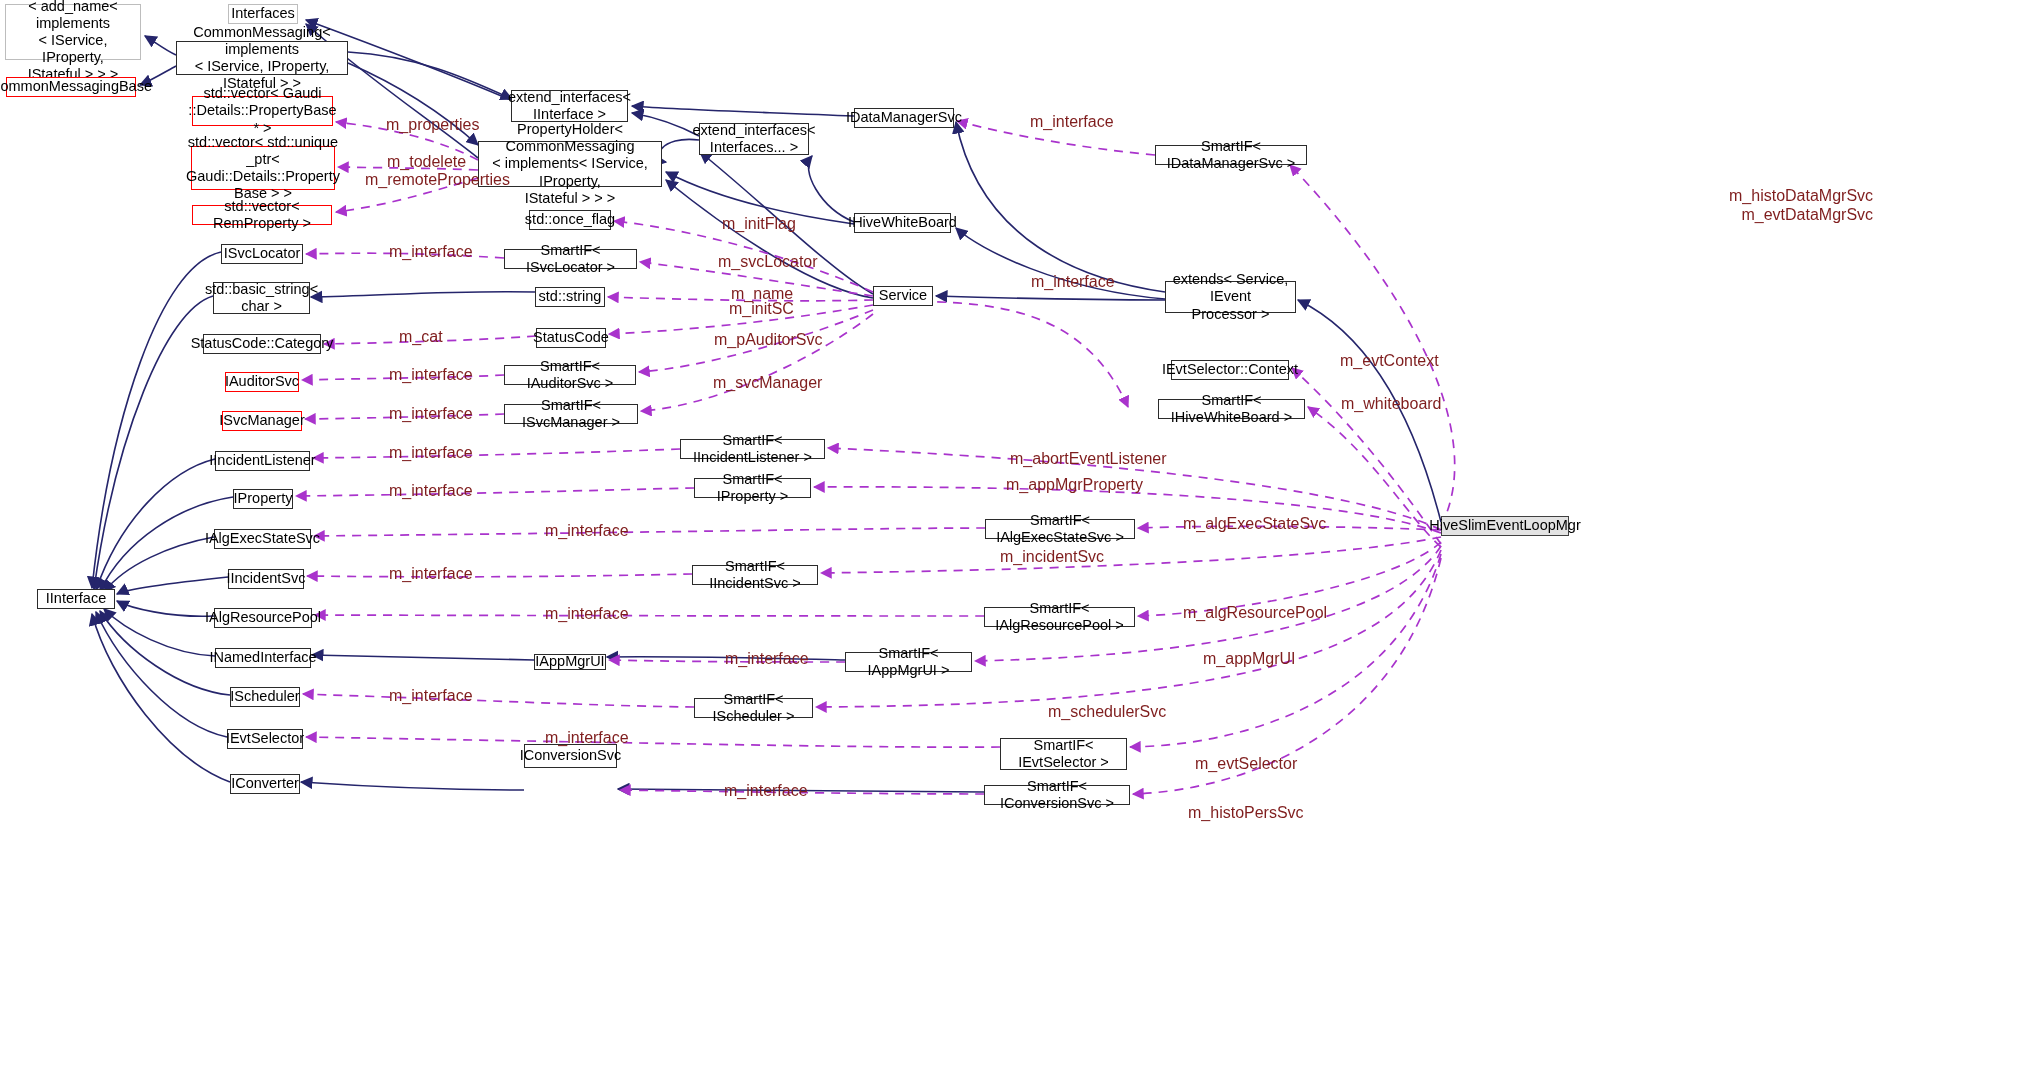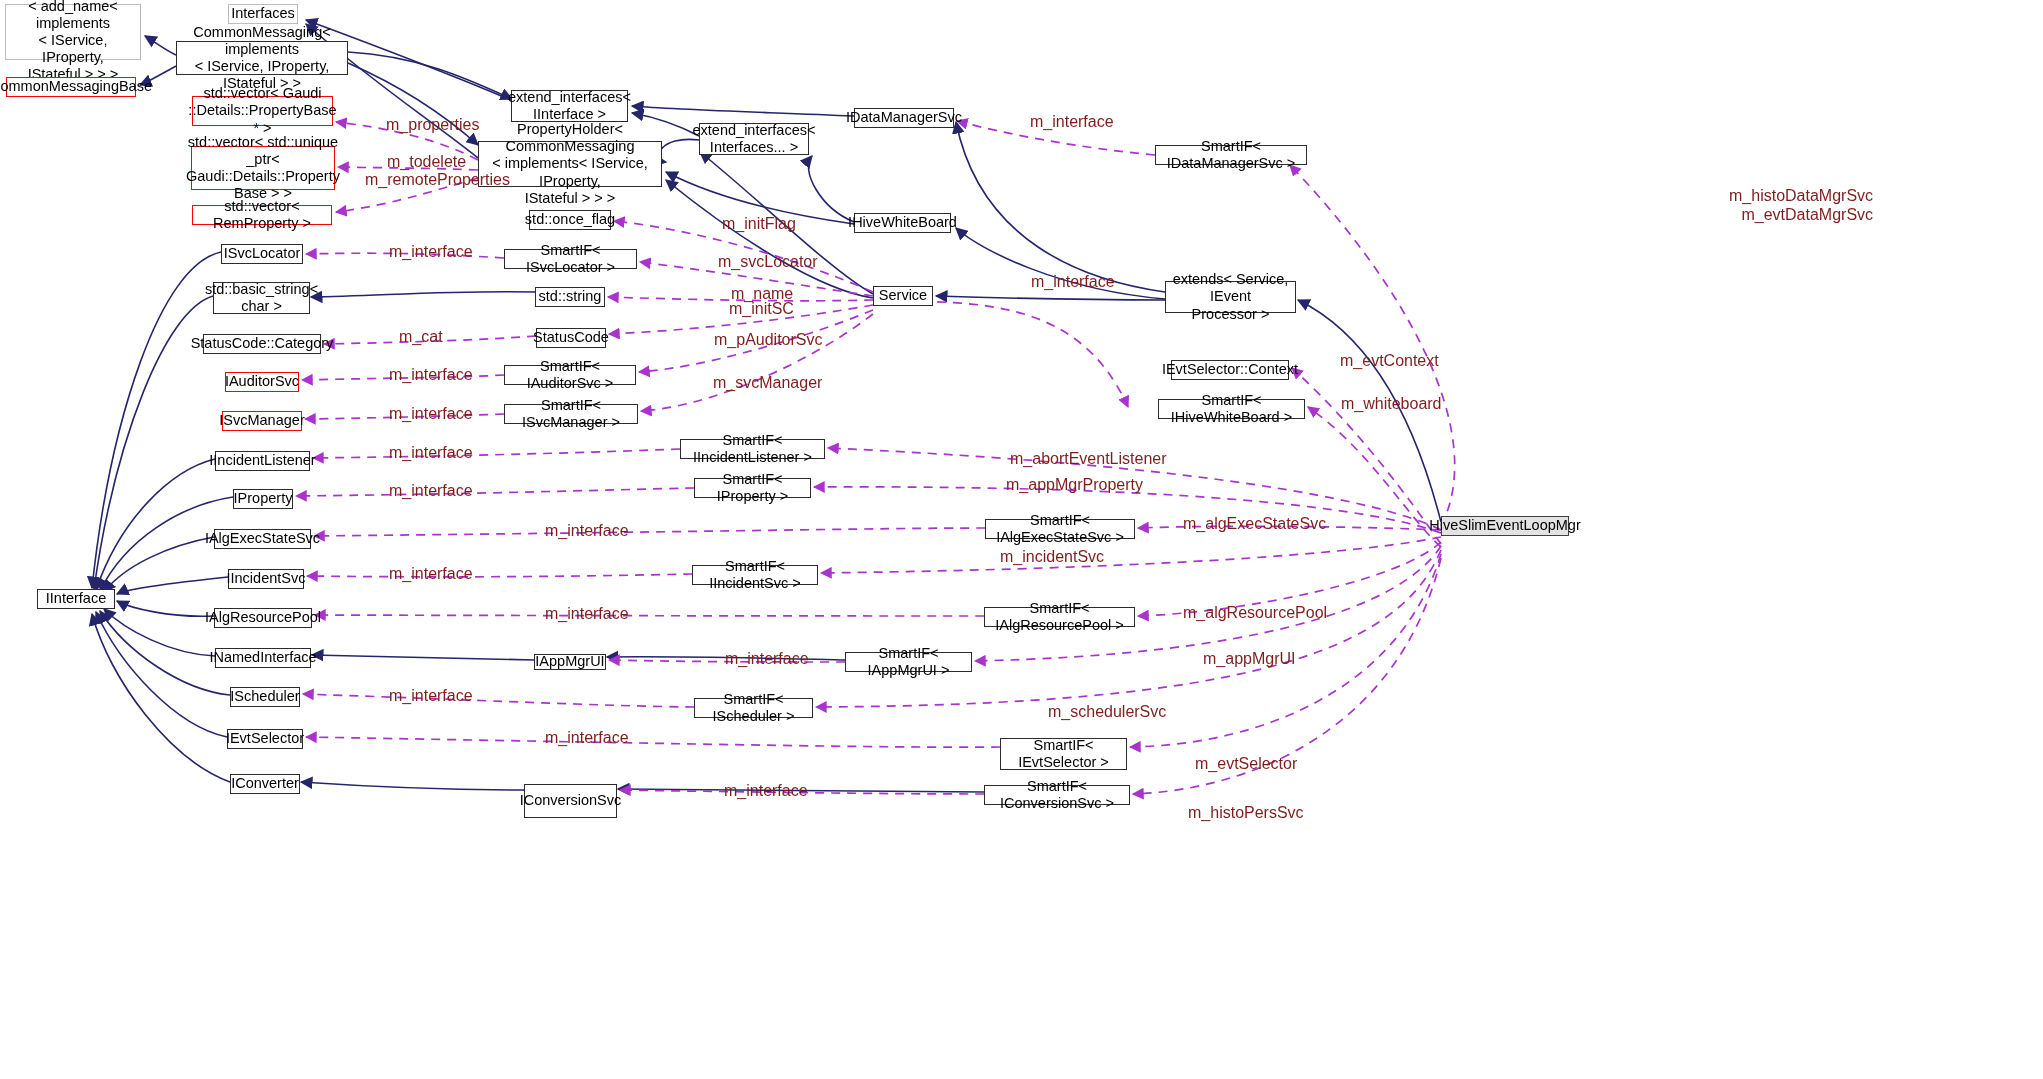--- a/index.html
+++ b/index.html
@@ -156,21 +156,21 @@
     <div class="node black" style="left: 984px; top: 607px; width: 151px; height: 20px;">SmartIF&lt; IAlgResourcePool &gt;</div>
     <div class="node black" style="left: 37px; top: 589px; width: 78px; height: 20px;">IInterface</div>
     <div class="node black" style="left: 215px; top: 648px; width: 96px; height: 20px;">INamedInterface</div>
     <div class="node black" style="left: 534px; top: 654px; width: 72px; height: 16px;">IAppMgrUI</div>
     <div class="node black" style="left: 845px; top: 652px; width: 127px; height: 20px;">SmartIF&lt; IAppMgrUI &gt;</div>
     <div class="node black" style="left: 230px; top: 687px; width: 70px; height: 20px;">IScheduler</div>
     <div class="node black" style="left: 694px; top: 698px; width: 119px; height: 20px;">SmartIF&lt; IScheduler &gt;</div>
     <div class="node black" style="left: 227px; top: 729px; width: 76px; height: 20px;">IEvtSelector</div>
     <div class="node black" style="left: 1000px; top: 738px; width: 127px; height: 32px;">SmartIF&lt; IEvtSelector &gt;</div>
     <div class="node black" style="left: 230px; top: 774px; width: 70px; height: 20px;">IConverter</div>
-    <div class="node black" style="left: 524px; top: 784px; width: 93px; height: 34px;">IConversionSvc</div>
+    <div class="node black" style="left: 524px; top: 744px; width: 93px; height: 24px;">IConversionSvc</div>
     <div class="node black" style="left: 984px; top: 785px; width: 146px; height: 20px;">SmartIF&lt; IConversionSvc &gt;</div>
     <div class="node focus" style="left: 1441px; top: 516px; width: 128px; height: 20px;">HiveSlimEventLoopMgr</div>
     <div class="elabel" style="left: 386px; top: 115px;">m_properties</div>
     <div class="elabel" style="left: 387px; top: 152px;">m_todelete</div>
     <div class="elabel" style="left: 365px; top: 170px;">m_remoteProperties</div>
     <div class="elabel" style="left: 1030px; top: 112px;">m_interface</div>
     <div class="elabel" style="left: 1729px; top: 186px; text-align: right;">m_histoDataMgrSvc
 m_evtDataMgrSvc</div>
     <div class="elabel" style="left: 722px; top: 214px;">m_initFlag</div>
     <div class="elabel" style="left: 389px; top: 242px;">m_interface</div>

